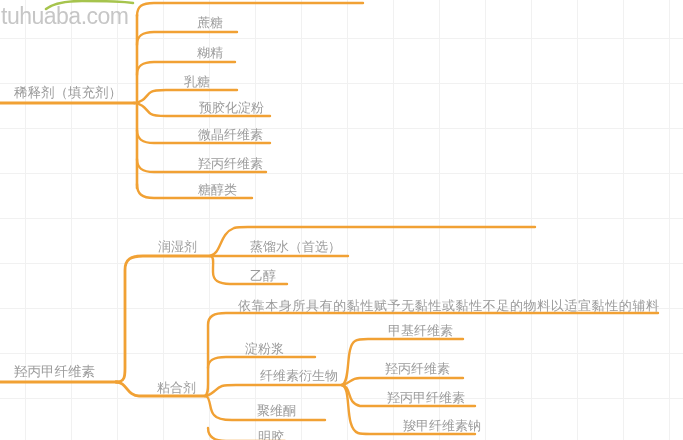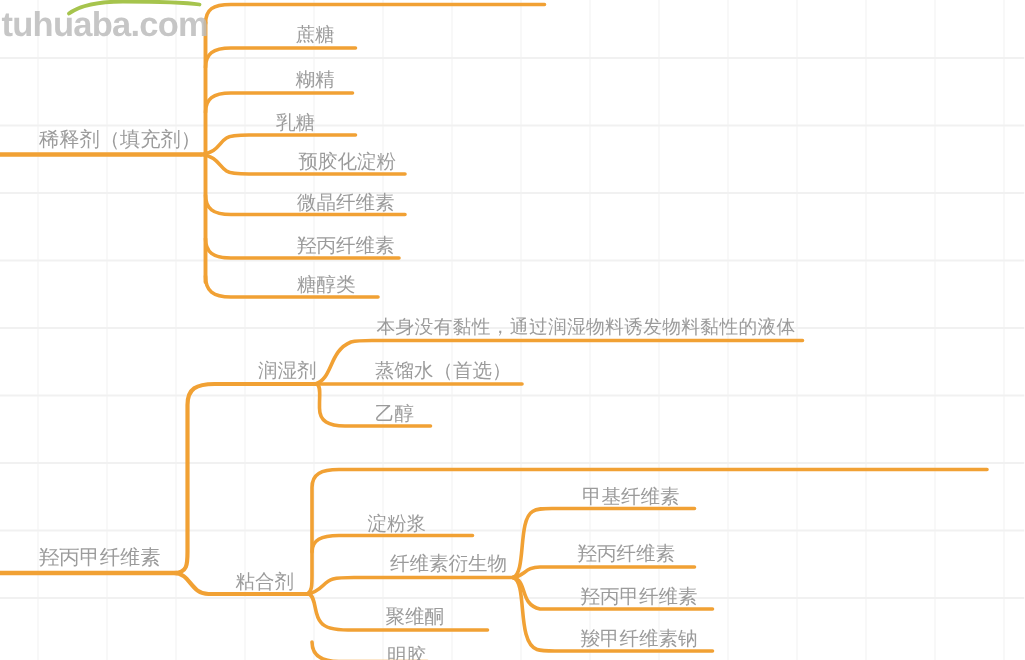--- a/index.html
+++ b/index.html
@@ -16,28 +16,28 @@
     font-family:"Liberation Sans", sans-serif;
   }
   #lines{position:absolute;left:0;top:0;}
   .node{
     position:absolute;
     white-space:nowrap;
     color:#9b9b9b;
     font-size:13px;
     line-height:1.1;
   }
-  .node.big{font-size:13.5px;margin-left:12px;}
+  .node.big{font-size:13.5px;}
   .node.desc-s{font-size:12.5px;letter-spacing:0.2px;}
   .node.desc-l{font-size:13px;letter-spacing:0.6px;}
   #watermark{
     position:absolute;
     left:1px;top:3px;
     font-size:23px;
-    font-weight:bold;
+    font-weight:normal;
     letter-spacing:-0.5px;
     color:rgba(188,188,188,0.85);
   }
 </style>
 </head>
 <body>
 
 <div id="canvas">
 
   <svg id="lines" width="683" height="440" viewBox="0 0 683 440">
@@ -83,29 +83,29 @@
   <div class="node" style="left:197px;top:16px">蔗糖</div>
   <div class="node" style="left:197px;top:46px">糊精</div>
   <div class="node" style="left:184px;top:75px">乳糖</div>
   <div class="node" style="left:199px;top:101px">预胶化淀粉</div>
   <div class="node" style="left:198px;top:128px">微晶纤维素</div>
   <div class="node" style="left:198px;top:157px">羟丙纤维素</div>
   <div class="node" style="left:198px;top:183px">糖醇类</div>
 
   <div class="node big" style="left:14px;top:365px">羟丙甲纤维素</div>
 
-  <div class="node" style="left:172px;top:240px">润湿剂</div>
-  <div class="node desc-s" style="left:251px;top:212px">本身没有黏性，通过润湿物料诱发物料黏性的液体</div>
+  <div class="node" style="left:158px;top:240px">润湿剂</div>
   <div class="node" style="left:250px;top:240px">蒸馏水（首选）</div>
   <div class="node" style="left:250px;top:269px">乙醇</div>
 
   <div class="node" style="left:157px;top:381px">粘合剂</div>
+  <div class="node desc-l" style="left:238px;top:299px">依靠本身所具有的黏性赋予无黏性或黏性不足的物料以适宜黏性的辅料</div>
   <div class="node" style="left:245px;top:342px">淀粉浆</div>
   <div class="node" style="left:260px;top:369px">纤维素衍生物</div>
   <div class="node" style="left:257px;top:404px">聚维酮</div>
   <div class="node" style="left:258px;top:430px">明胶</div>
 
   <div class="node" style="left:388px;top:324px">甲基纤维素</div>
   <div class="node" style="left:385px;top:362px">羟丙纤维素</div>
   <div class="node" style="left:387px;top:391px">羟丙甲纤维素</div>
-  <div class="node" style="left:387px;top:419px">羧甲纤维素钠</div>
+  <div class="node" style="left:403px;top:419px">羧甲纤维素钠</div>
 
 </div>
 
 </body></html>

